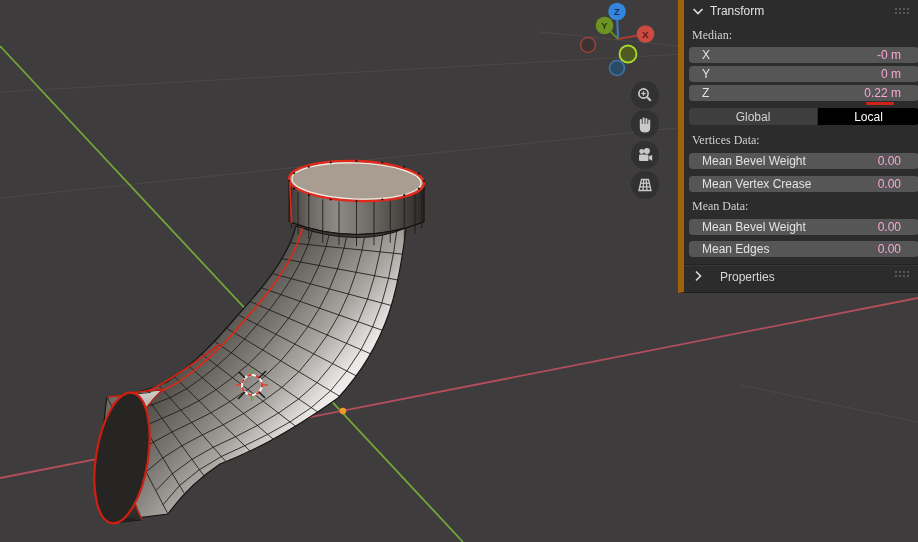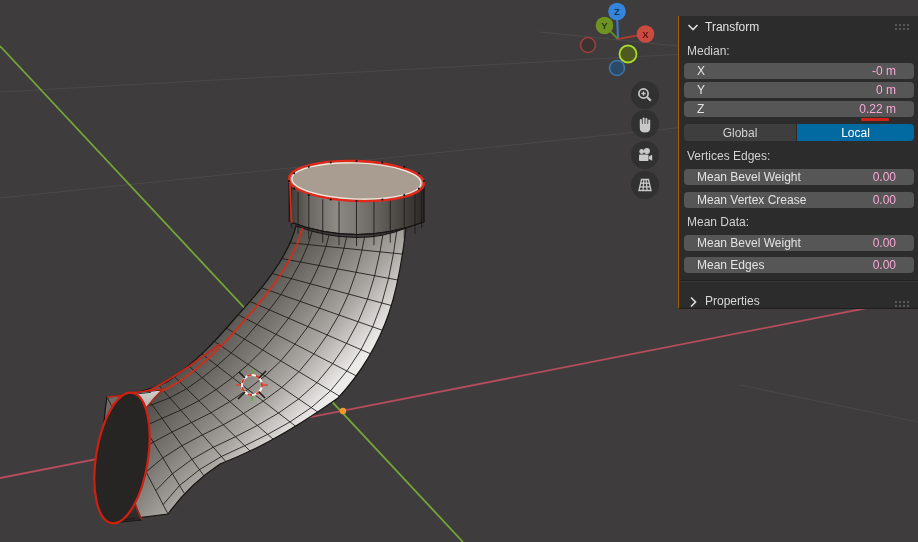--- a/index.html
+++ b/index.html
@@ -1,38 +1,38 @@
 <!DOCTYPE html>
 <html><head>
 <meta charset="utf-8">
 <style>
   html,body{margin:0;padding:0;background:#222;}
   #app{position:relative;width:918px;height:542px;overflow:hidden;background:#3e3c3c;
        font-family:"Liberation Sans",sans-serif;-webkit-font-smoothing:antialiased;}
   #scene{position:absolute;left:0;top:0;}
   
-  .panel{position:absolute;left:678px;top:16px;width:240px;height:293px;background:#2c2c2c;
-         border-left:1px solid #a16207;border-bottom:1px solid #1f1f1f;box-sizing:border-box;color:#d9d9d9;}
+  .panel{position:absolute;left:678px;top:0;width:240px;height:293px;background:#2c2c2c;
+         border-left:6px solid #a16207;border-bottom:1px solid #1f1f1f;box-sizing:border-box;color:#d9d9d9;}
   .p-header{position:absolute;left:0;top:0;right:0;height:22px;display:flex;align-items:center;gap:6px;padding:0 8px;}
   .p-header .ttl{font-size:12px;color:#e2e2e2;}
   .grip{margin-left:auto;opacity:.85;}
-  .sec-label{position:absolute;left:8px;font-size:12px;color:#d2d2d2;}
+  .sec-label{position:absolute;left:8px;font-size:12px;color:#d2d2d2;font-family:Liberation Serif, serif;}
   .field{position:absolute;left:5px;width:230px;height:16px;background:#565656;border-radius:4px;
          display:flex;align-items:center;justify-content:space-between;box-sizing:border-box;
          padding:0 18px 0 13px;font-size:12px;}
   .f-label{color:#e3e3e3;}
   .f-value{color:#f9a8d4;}
   .z-underline{position:absolute;left:182px;top:102px;width:28px;height:3px;background:#cf2318;border-radius:1px;}
   .seg{position:absolute;left:5px;top:108px;width:230px;height:17px;display:flex;gap:1px;}
   .seg .opt{display:flex;align-items:center;justify-content:center;font-size:12px;color:#d2d2d2;background:#3e3e3e;}
-  .seg .opt:first-child{width:112px;border-radius:4px 0 0 4px;}
+  .seg .opt:first-child{width:128px;border-radius:4px 0 0 4px;}
   .seg .opt:last-child{flex:1;border-radius:0 4px 4px 0;}
-  .seg .opt.active{background:#0369a1;color:#ffffff;}
+  .seg .opt.active{background:#000000;color:#ffffff;}
   .divider{position:absolute;left:0;top:264px;width:100%;height:1px;background:#222222;box-shadow:0 1px 0 #373737;}
-  .p-footer{position:absolute;left:0;top:270px;right:0;height:22px;display:flex;align-items:flex-end;gap:6px;padding:0 8px;}
+  .p-footer{position:absolute;left:0;top:270px;right:0;height:22px;display:flex;align-items:flex-start;gap:16px;padding:0 8px;}
   .p-footer .ttl{font-size:12px;color:#d8d8d8;}
 </style>
 </head>
 <body>
 
 <div id="app">
 
 <svg id="scene" width="918" height="542" viewBox="0 0 918 542">
   <defs>
     <linearGradient id="pipeGrad" gradientUnits="userSpaceOnUse" x1="205" y1="295" x2="400" y2="462">
@@ -275,21 +275,21 @@
     <span class="f-label">Z</span>
     <span class="f-value">0.22 m</span>
   </div>
   <div class="z-underline"></div>
 
   <div class="seg">
     <div class="opt">Global</div>
     <div class="opt active">Local</div>
   </div>
 
-  <div class="sec-label" style="top:133px">Vertices Edges:</div>
+  <div class="sec-label" style="top:133px">Vertices Data:</div>
   <div class="field" style="top:153px">
     <span class="f-label">Mean Bevel Weight</span>
     <span class="f-value">0.00</span>
   </div>
   <div class="field" style="top:176px">
     <span class="f-label">Mean Vertex Crease</span>
     <span class="f-value">0.00</span>
   </div>
 
   <div class="sec-label" style="top:199px">Mean Data:</div>

